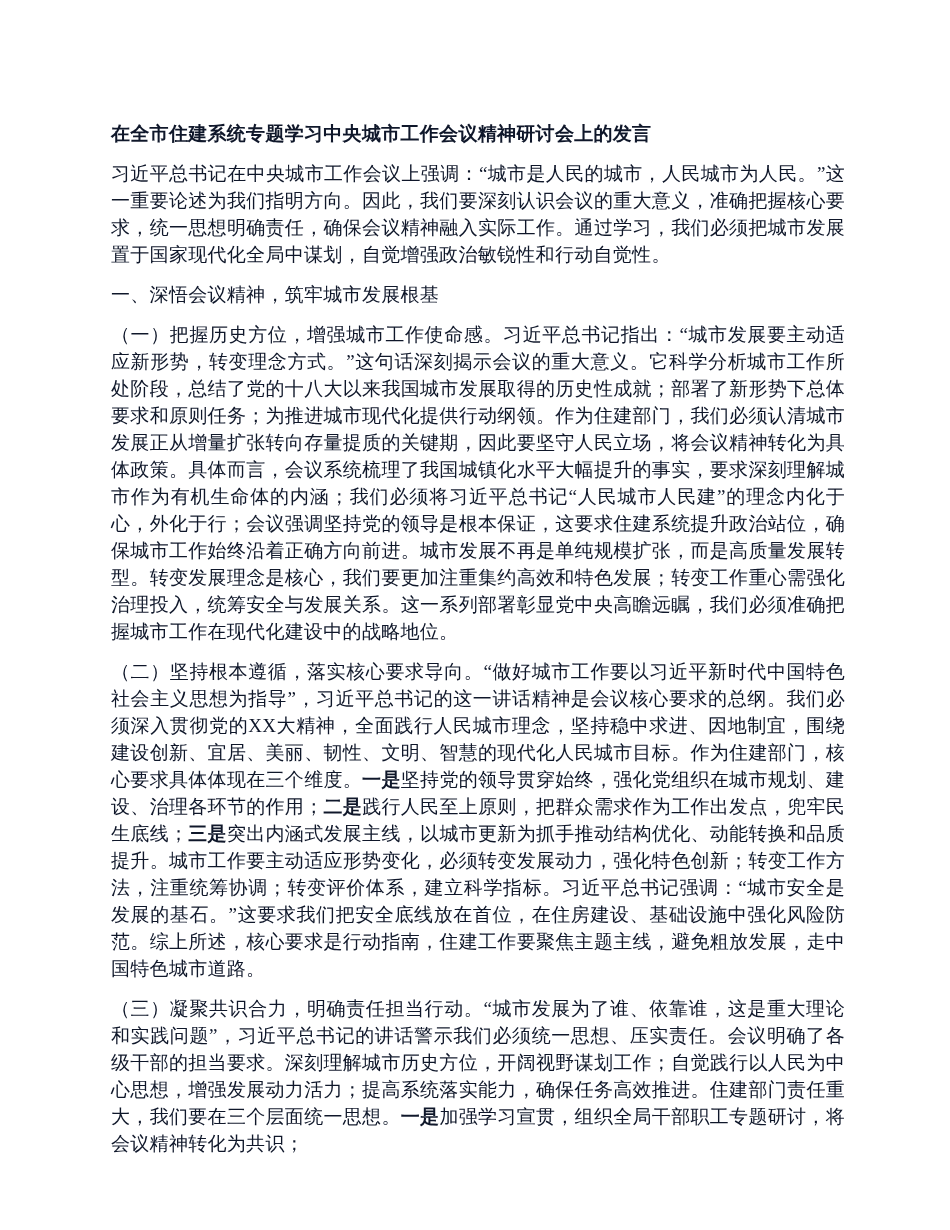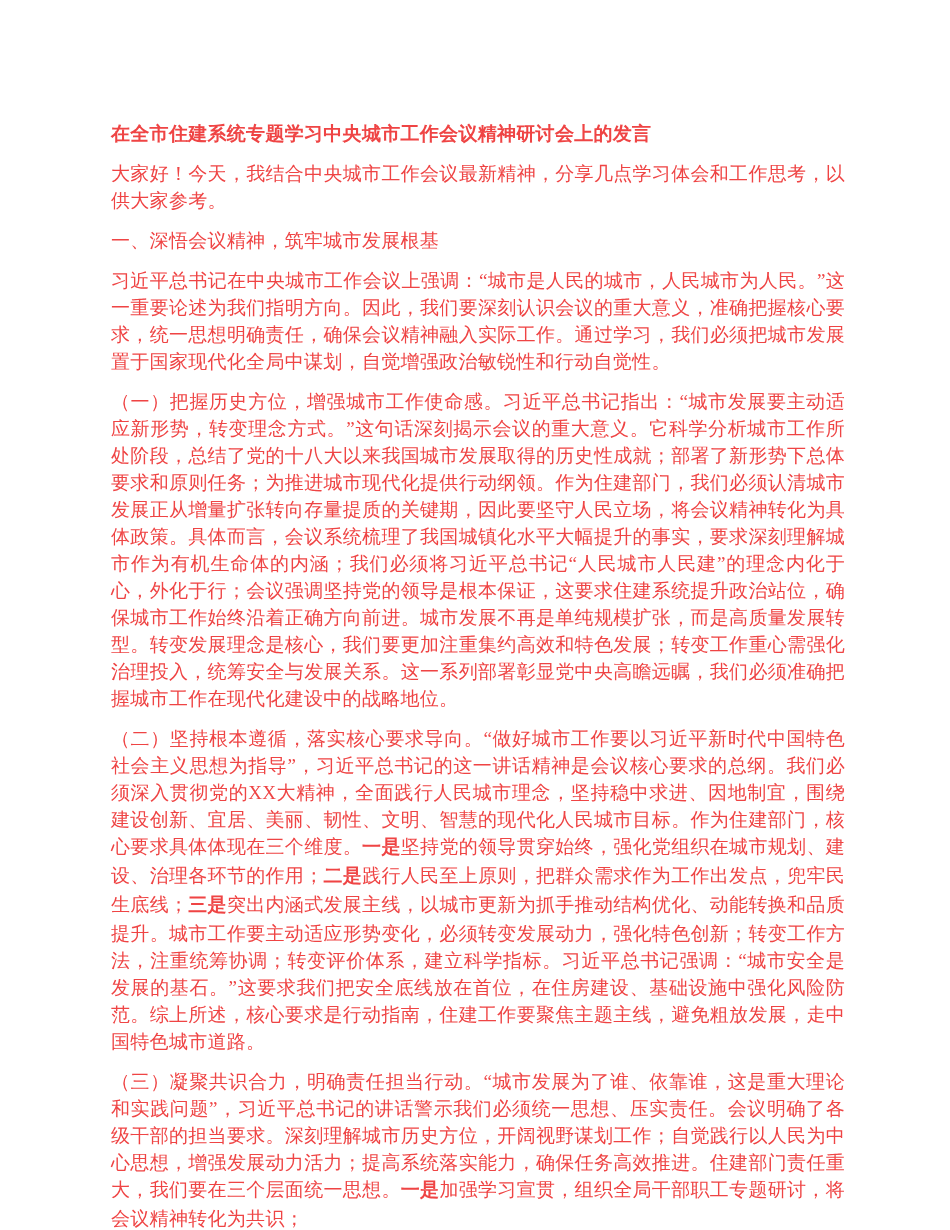--- a/index.html
+++ b/index.html
@@ -17,38 +17,36 @@
     overflow: hidden;
     color: #000000;
   }
   .block {
     font-family: "Liberation Serif", "DejaVu Serif", serif;
     font-size: 19px;
     line-height: 27px;
     letter-spacing: 0.3px;
     margin: 0 0 13px 0;
     text-align: justify;
-    color: #ef4444;
+    color: #0f172a;
   }
   h1.block {
     font-size: 19px;
     font-weight: bold;
     text-align: left;
   }
   .bold {
     font-weight: bold;
-    font-family: Liberation Mono, monospace;
   }
 </style>
 </head>
 <body>
 
 <div class="page" style="background: rgb(255, 255, 255); color: rgb(0, 0, 0);">
   <h1 class="block">在全市住建系统专题学习中央城市工作会议精神研讨会上的发言</h1>
   <div id="doc-body">
-      <p class="block"><span>大家好！今天，我结合中央城市工作会议最新精神，分享几点学习体会和工作思考，以供大家参考。</span></p>
+      <p class="block"><span>习近平总书记在中央城市工作会议上强调：“城市是人民的城市，人民城市为人民。”这一重要论述为我们指明方向。因此，我们要深刻认识会议的重大意义，准确把握核心要求，统一思想明确责任，确保会议精神融入实际工作。通过学习，我们必须把城市发展置于国家现代化全局中谋划，自觉增强政治敏锐性和行动自觉性。</span></p>
       <p class="block"><span>一、深悟会议精神，筑牢城市发展根基</span></p>
-      <p class="block"><span>习近平总书记在中央城市工作会议上强调：“城市是人民的城市，人民城市为人民。”这一重要论述为我们指明方向。因此，我们要深刻认识会议的重大意义，准确把握核心要求，统一思想明确责任，确保会议精神融入实际工作。通过学习，我们必须把城市发展置于国家现代化全局中谋划，自觉增强政治敏锐性和行动自觉性。</span></p>
       <p class="block"><span>（一）把握历史方位，增强城市工作使命感。习近平总书记指出：“城市发展要主动适应新形势，转变理念方式。”这句话深刻揭示会议的重大意义。它科学分析城市工作所处阶段，总结了党的十八大以来我国城市发展取得的历史性成就；部署了新形势下总体要求和原则任务；为推进城市现代化提供行动纲领。作为住建部门，我们必须认清城市发展正从增量扩张转向存量提质的关键期，因此要坚守人民立场，将会议精神转化为具体政策。具体而言，会议系统梳理了我国城镇化水平大幅提升的事实，要求深刻理解城市作为有机生命体的内涵；我们必须将习近平总书记“人民城市人民建”的理念内化于心，外化于行；会议强调坚持党的领导是根本保证，这要求住建系统提升政治站位，确保城市工作始终沿着正确方向前进。城市发展不再是单纯规模扩张，而是高质量发展转型。转变发展理念是核心，我们要更加注重集约高效和特色发展；转变工作重心需强化治理投入，统筹安全与发展关系。这一系列部署彰显党中央高瞻远瞩，我们必须准确把握城市工作在现代化建设中的战略地位。</span></p>
       <p class="block"><span>（二）坚持根本遵循，落实核心要求导向。“做好城市工作要以习近平新时代中国特色社会主义思想为指导”，习近平总书记的这一讲话精神是会议核心要求的总纲。我们必须深入贯彻党的XX大精神，全面践行人民城市理念，坚持稳中求进、因地制宜，围绕建设创新、宜居、美丽、韧性、文明、智慧的现代化人民城市目标。作为住建部门，核心要求具体体现在三个维度。</span><span class="bold">一是</span><span>坚持党的领导贯穿始终，强化党组织在城市规划、建设、治理各环节的作用；</span><span class="bold">二是</span><span>践行人民至上原则，把群众需求作为工作出发点，兜牢民生底线；</span><span class="bold">三是</span><span>突出内涵式发展主线，以城市更新为抓手推动结构优化、动能转换和品质提升。城市工作要主动适应形势变化，必须转变发展动力，强化特色创新；转变工作方法，注重统筹协调；转变评价体系，建立科学指标。习近平总书记强调：“城市安全是发展的基石。”这要求我们把安全底线放在首位，在住房建设、基础设施中强化风险防范。综上所述，核心要求是行动指南，住建工作要聚焦主题主线，避免粗放发展，走中国特色城市道路。</span></p>
       <p class="block"><span>（三）凝聚共识合力，明确责任担当行动。“城市发展为了谁、依靠谁，这是重大理论和实践问题”，习近平总书记的讲话警示我们必须统一思想、压实责任。会议明确了各级干部的担当要求。深刻理解城市历史方位，开阔视野谋划工作；自觉践行以人民为中心思想，增强发展动力活力；提高系统落实能力，确保任务高效推进。住建部门责任重大，我们要在三个层面统一思想。</span><span class="bold">一是</span><span>加强学习宣贯，组织全局干部职工专题研讨，将会议精神转化为共识；</span></p>
     </div>
 </div>
 
 </body></html>

